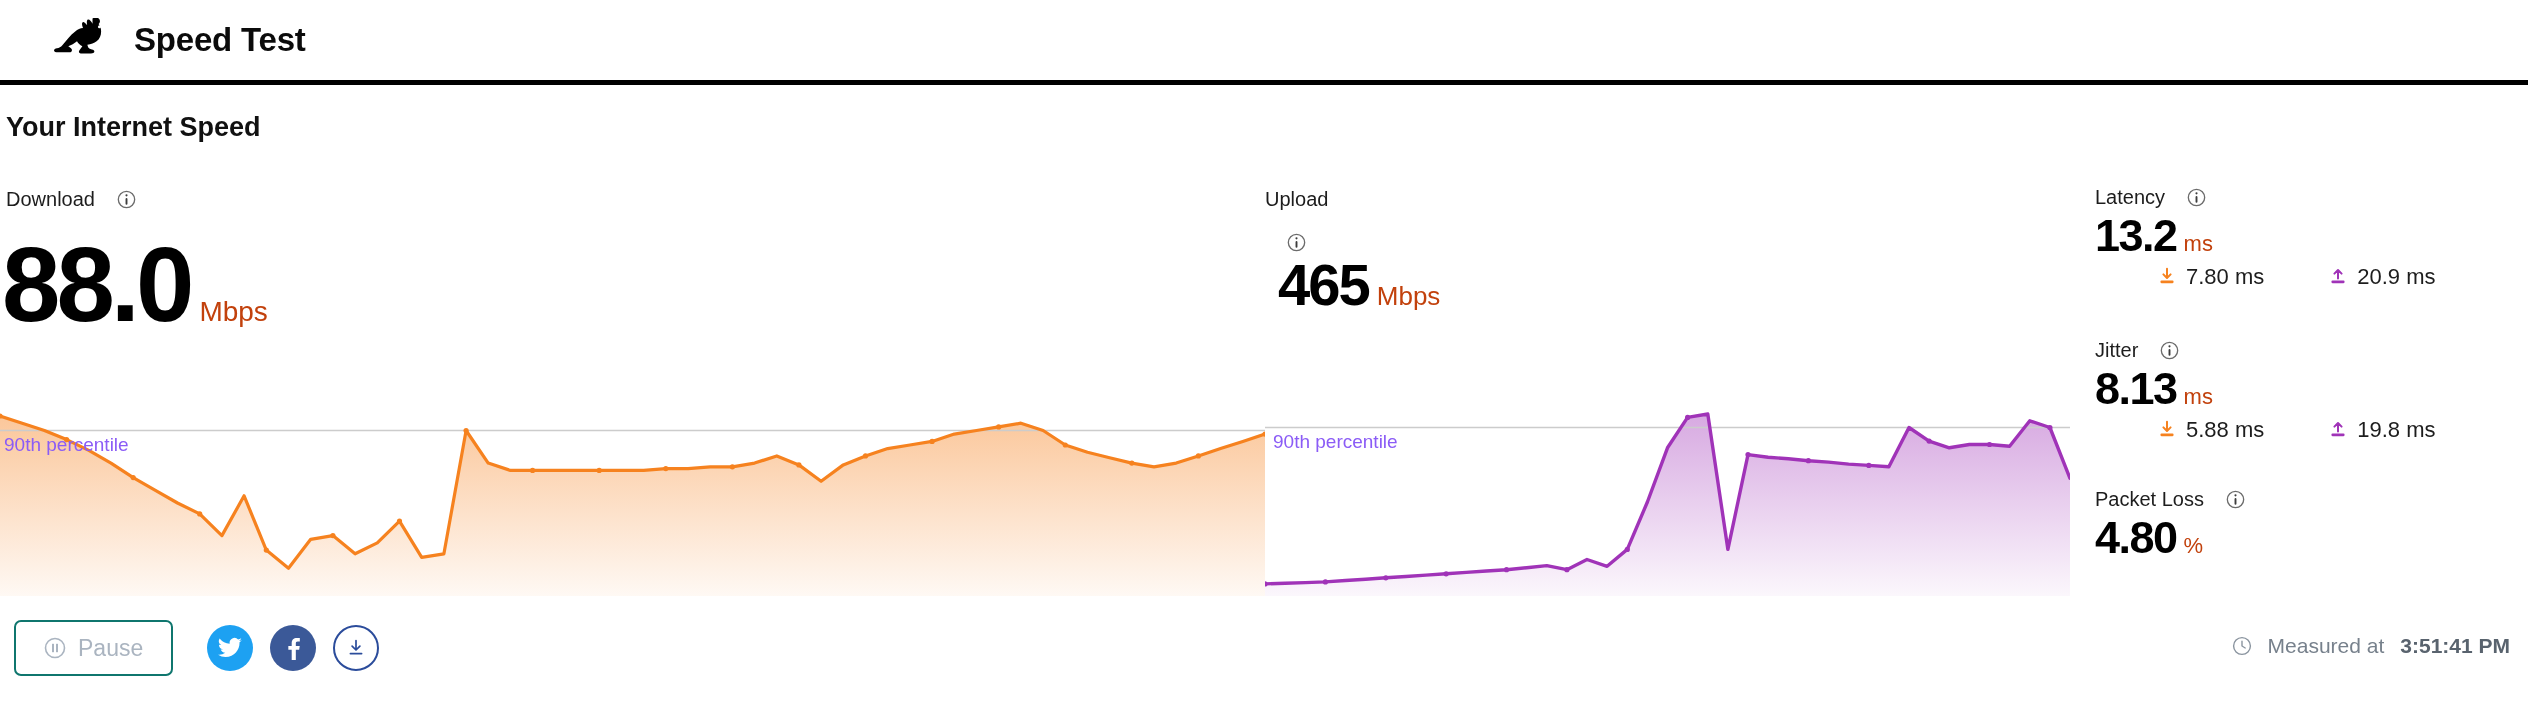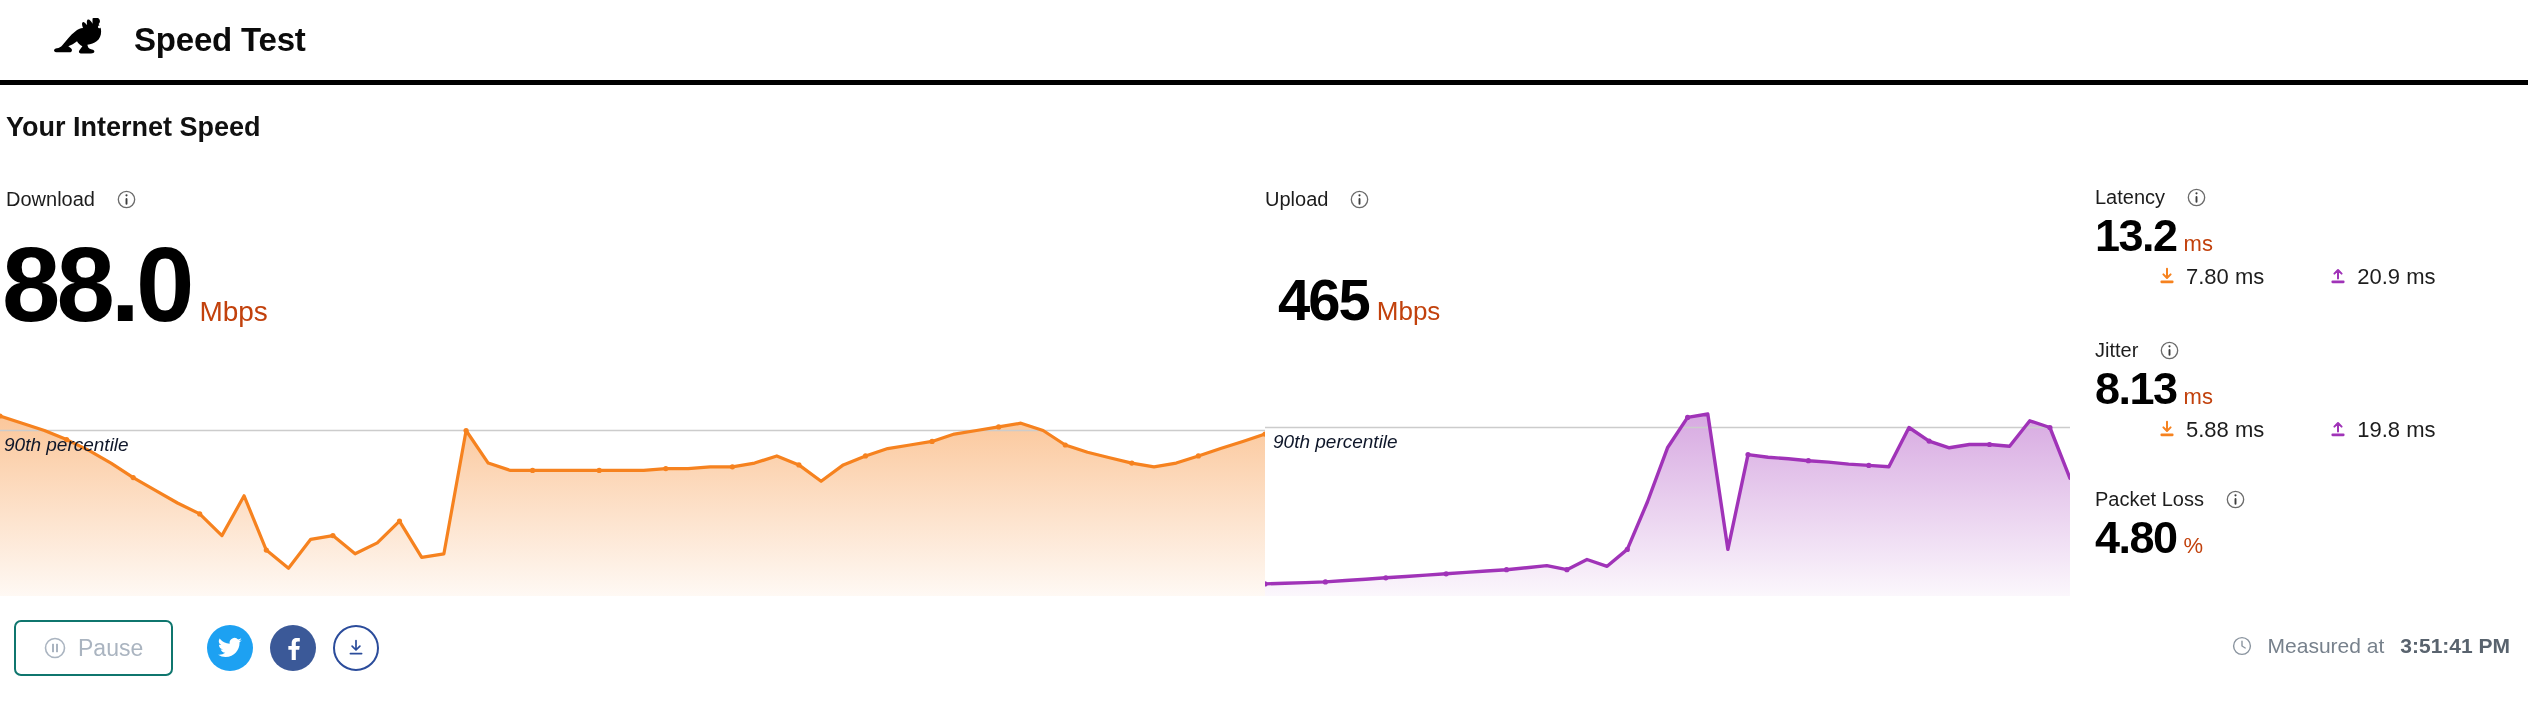--- a/index.html
+++ b/index.html
@@ -61,22 +61,22 @@
   .mid .unit { font-size: 26px; margin-left: 8px; letter-spacing: 0; }
 
   .small .value { font-size: 45px; line-height: 1; letter-spacing: -1.5px; }
   .small .unit { font-size: 22px; margin-left: 7px; letter-spacing: 0; }
 
   
   #download-label { position: absolute; top: 188px; left: 6px; }
   #download-readout { position: absolute; top: 235px; left: 2px; }
 
   
-  #upload-label { position: absolute; top: 188px; left: 1265px; }
-  #upload-readout { position: absolute; top: 272px; left: 1278px; text-align: right; }
+  #upload-label { position: absolute; top: 188px; left: 1265px; flex-direction: column; }
+  #upload-readout { position: absolute; top: 257px; left: 1278px; text-align: right; }
 
   
   .rail { position: absolute; left: 2095px; width: 420px; }
   #latency-block { top: 186px; }
   #jitter-block  { top: 339px; }
   #loss-block    { top: 488px; }
 
   .rail .metric-label { margin-bottom: 4px; }
 
   .sub-row {
@@ -88,22 +88,22 @@
     font-size: 22px; color: #1d1d1d; white-space: nowrap;
   }
   .arrow-icon { width: 20px; height: 20px; flex: 0 0 auto; display: block; }
 
   
   .chart { position: absolute; top: 396px; height: 200px; overflow: hidden; }
   #download-chart { left: 0; width: 1265px; }
   #upload-chart   { left: 1265px; width: 805px; }
   .chart svg { display: block; width: 100%; height: 100%; }
   .pct-label {
-    position: absolute; font-size: 19px; color: #0f172a;
-    pointer-events: none; white-space: nowrap; font-style: italic;
+    position: absolute; font-size: 19px; color: #8b5cf6;
+    pointer-events: none; white-space: nowrap;
   }
   #download-pct { top: 51px; left: 4px; }
   #upload-pct   { top: 51px; left: 8px; }
 
   
   .controls {
     position: absolute; top: 620px; left: 14px;
     display: flex; align-items: center; gap: 20px;
   }
   .btn {

